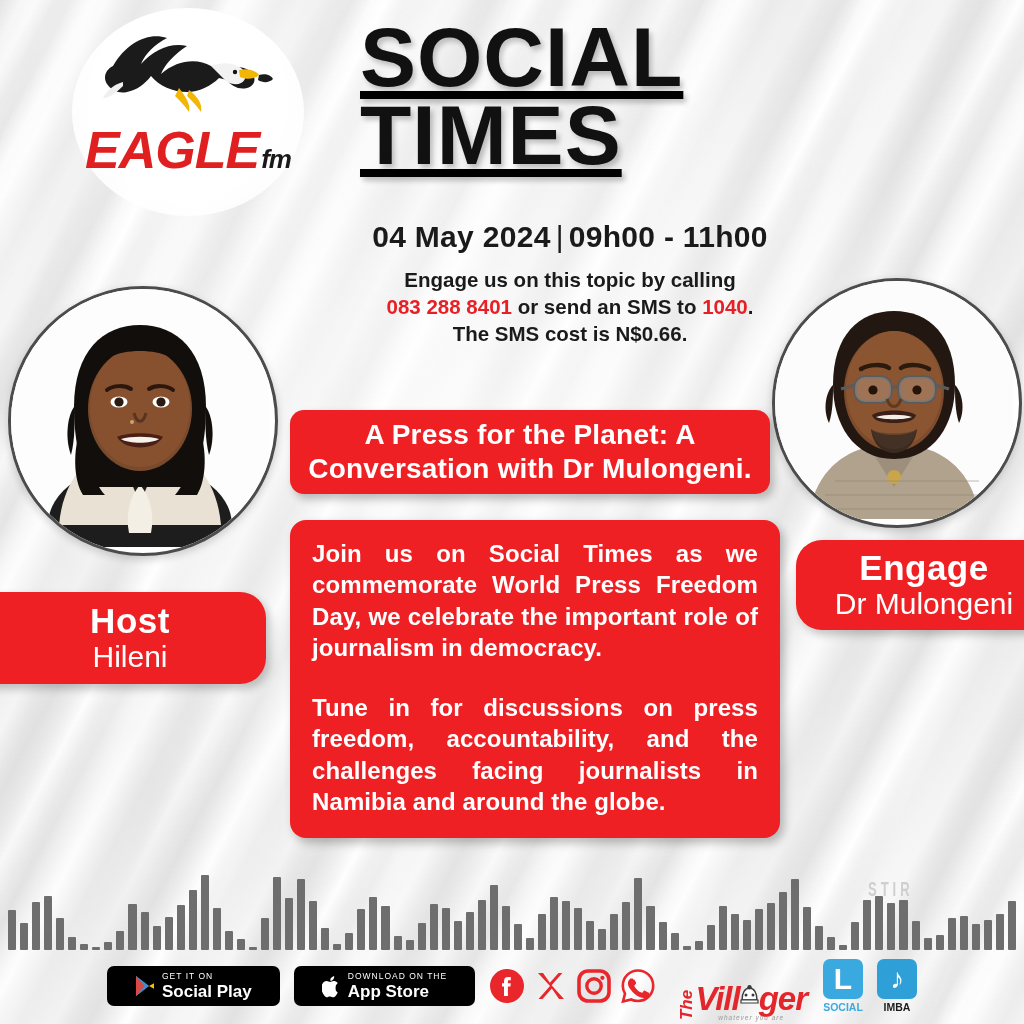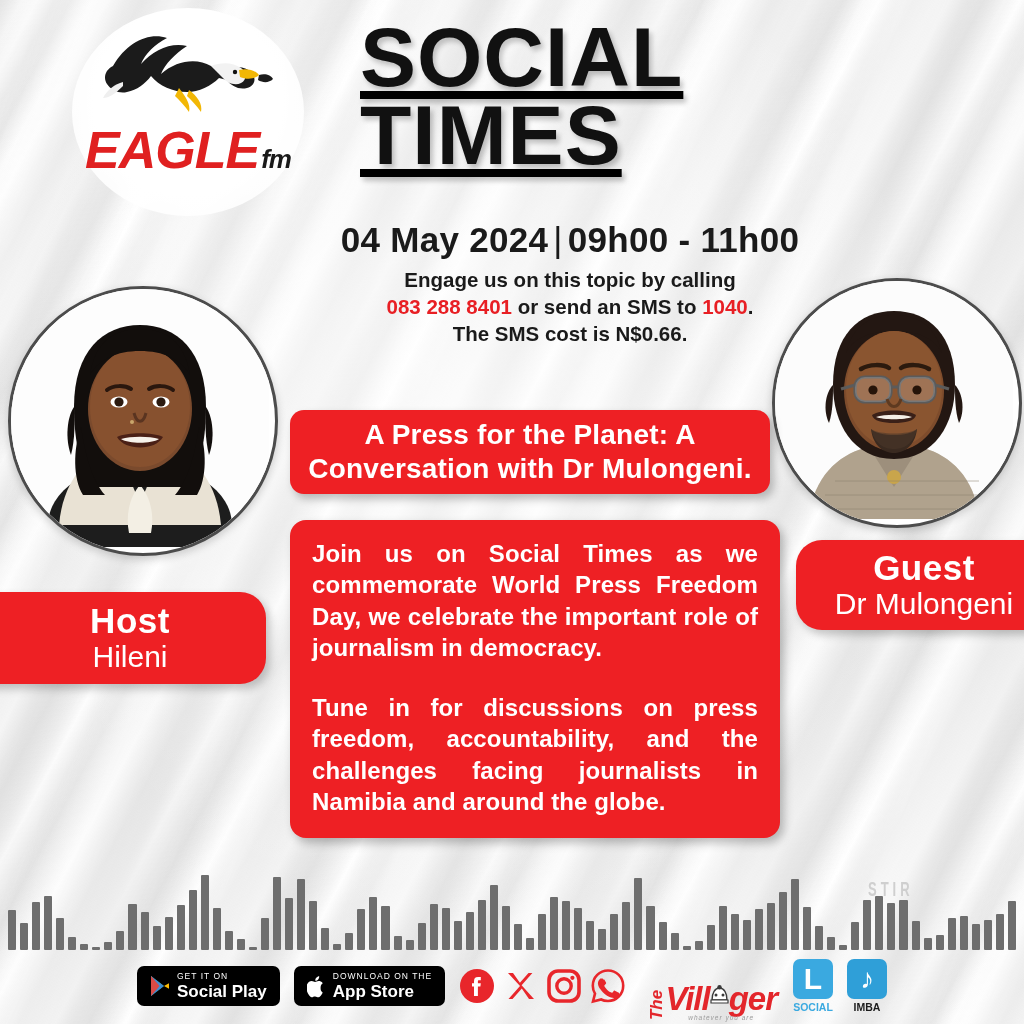--- a/index.html
+++ b/index.html
@@ -69,21 +69,21 @@
     text-decoration:underline;
   }
   .headline .line{
     font-family:"Liberation Sans",sans-serif;
     font-weight:bold;font-size:84px;line-height:0.93;
     color:#111;letter-spacing:1px;
     text-shadow:3px 4px 5px rgba(0,0,0,0.22);
   }
   .datetime{
     position:absolute;left:330px;top:220px;width:480px;text-align:center;
-    font-weight:bold;font-size:35px;color:#1a1a1a;letter-spacing:0.3px;
+    font-weight:bold;font-size:30px;color:#1a1a1a;letter-spacing:0.3px;
   }
   .datetime .sep{padding:0 5px;font-weight:normal;}
 
   .engage{
     position:absolute;left:330px;top:266px;width:480px;text-align:center;
     font-weight:bold;font-size:20.5px;line-height:1.32;color:#1a1a1a;
   }
   .engage .red{color:#e81f24;}
 
   
@@ -155,21 +155,21 @@
     transform:scaleY(1.6);
   }
 
   
   .footer{
     position:absolute;left:0;bottom:0;width:1024px;height:76px;
     display:flex;align-items:center;justify-content:center;gap:14px;
   }
   .store-badge{
     height:40px;background:#000;border-radius:7px;color:#fff;
-    display:flex;align-items:center;gap:7px;padding:0 13px;box-sizing:border-box;
+    display:flex;align-items:center;gap:7px;padding:0 28px;box-sizing:border-box;
   }
   .store-badge .sb-txt{display:flex;flex-direction:column;line-height:1;}
   .store-badge .sb-small{font-size:8.5px;letter-spacing:1px;text-transform:uppercase;}
   .store-badge .sb-big{font-size:17px;font-weight:bold;margin-top:2px;}
   .social{display:flex;align-items:center;gap:9px;}
   .villager{display:flex;align-items:flex-end;margin:0 2px;}
   .v-the{
     color:#e3262b;font-weight:bold;font-size:17px;font-style:italic;
     transform:rotate(-90deg);transform-origin:center;margin-right:-7px;margin-bottom:6px;
   }
@@ -301,21 +301,21 @@
       </g>
     </svg>
   </div>
 
   <div class="banner host">
     <div class="role">Host</div>
     <div class="person">Hileni</div>
   </div>
 
   <div class="banner guest">
-    <div class="role">Guest</div>
+    <div class="role">Engage</div>
     <div class="person">Dr Mulongeni</div>
   </div>
 
   <div class="topic">
     <span>A Press for the Planet: A Conversation with Dr Mulongeni.</span>
   </div>
 
   <div class="desc">
     <p>Join us on Social Times as we commemorate World Press Freedom Day, we celebrate the important role of journalism in democracy.</p>
     <p>Tune in for discussions on press freedom, accountability, and the challenges facing journalists in Namibia and around the globe.</p>

